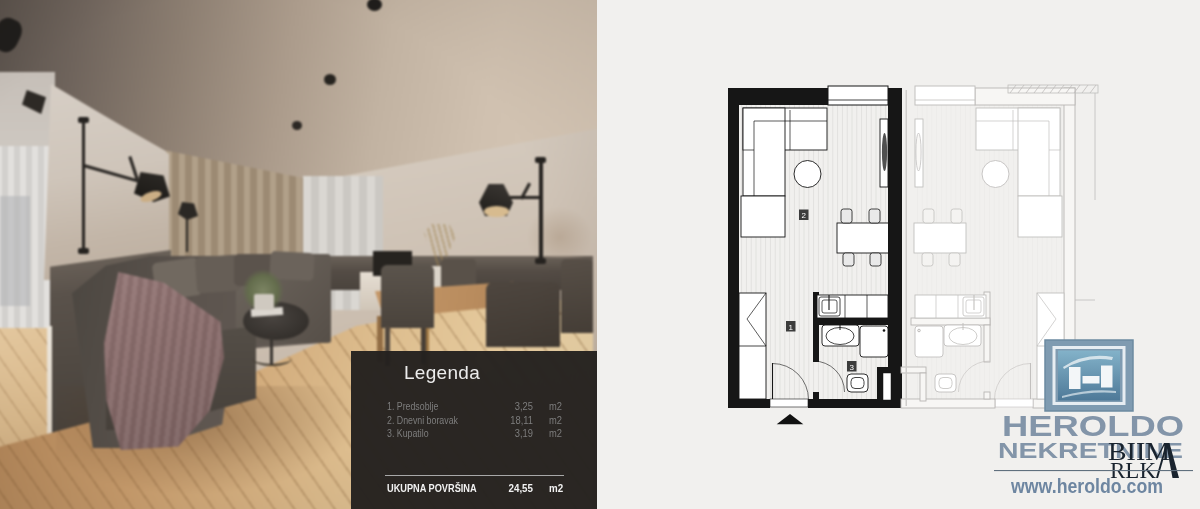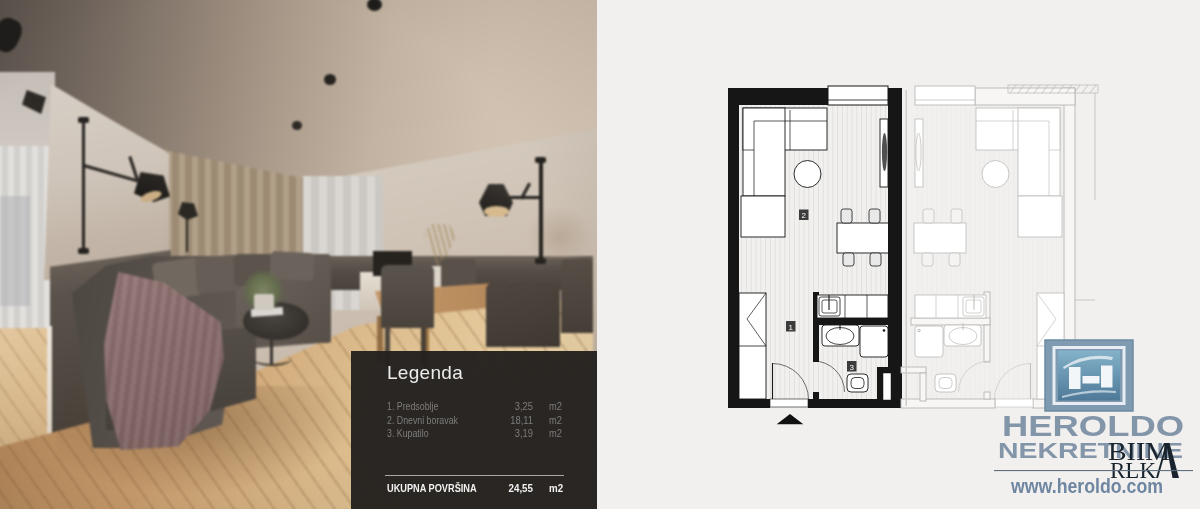--- a/index.html
+++ b/index.html
@@ -121,21 +121,21 @@
   <div style="left:296px;top:125px;width:10px;height:9px;background:#2c2824;border-radius:50%;"></div>
 
   <div style="left:-2px;top:22px;width:26px;height:34px;background:#1f1d1b;border-radius:40%;transform:rotate(25deg);"></div>
 
   <div style="left:0;top:0;width:605px;height:517px;background:radial-gradient(ellipse at 42% 45%,rgba(0,0,0,0) 58%,rgba(45,33,22,.15) 100%);"></div>
  </div>
 </div>
 
 <div id="legend">
 
-  <div class="t" style="left:36px;top:11px;font-size:19px;letter-spacing:.3px;color:#ececec;">Legenda</div>
+  <div class="t" style="left:53px;top:11px;font-size:19px;letter-spacing:.3px;color:#ececec;">Legenda</div>
 
   <div class="t" style="left:36px;top:49px;font-size:11px;color:#7d7d7d;transform:scaleX(.8);transform-origin:0 0;">1. Predsoblje</div>
   <div class="t" style="left:120px;top:49px;width:62px;font-size:11px;color:#7d7d7d;text-align:right;transform:scaleX(.85);transform-origin:100% 0;">3,25</div>
   <div class="t" style="left:198px;top:49px;font-size:11px;color:#7d7d7d;transform:scaleX(.85);transform-origin:0 0;">m2</div>
 
   <div class="t" style="left:36px;top:62.5px;font-size:11px;color:#7d7d7d;transform:scaleX(.8);transform-origin:0 0;">2. Dnevni boravak</div>
   <div class="t" style="left:120px;top:62.5px;width:62px;font-size:11px;color:#7d7d7d;text-align:right;transform:scaleX(.85);transform-origin:100% 0;">18,11</div>
   <div class="t" style="left:198px;top:62.5px;font-size:11px;color:#7d7d7d;transform:scaleX(.85);transform-origin:0 0;">m2</div>
 
   <div class="t" style="left:36px;top:76px;font-size:11px;color:#7d7d7d;transform:scaleX(.8);transform-origin:0 0;">3. Kupatilo</div>

